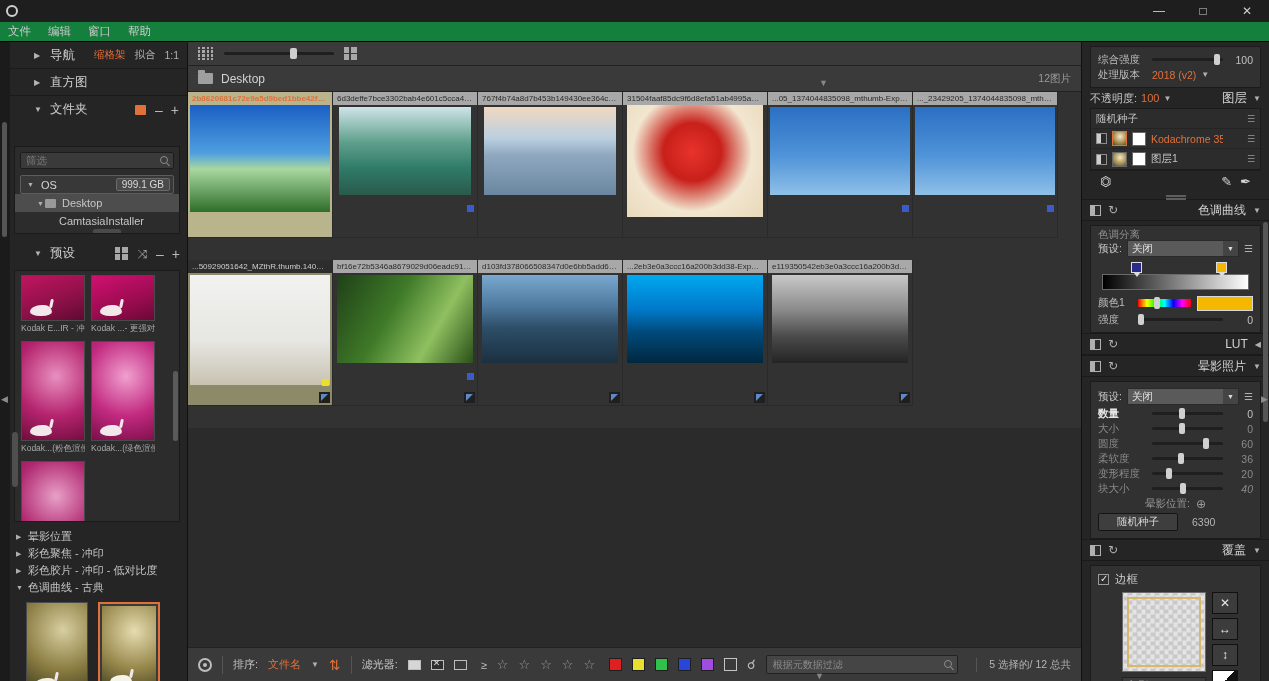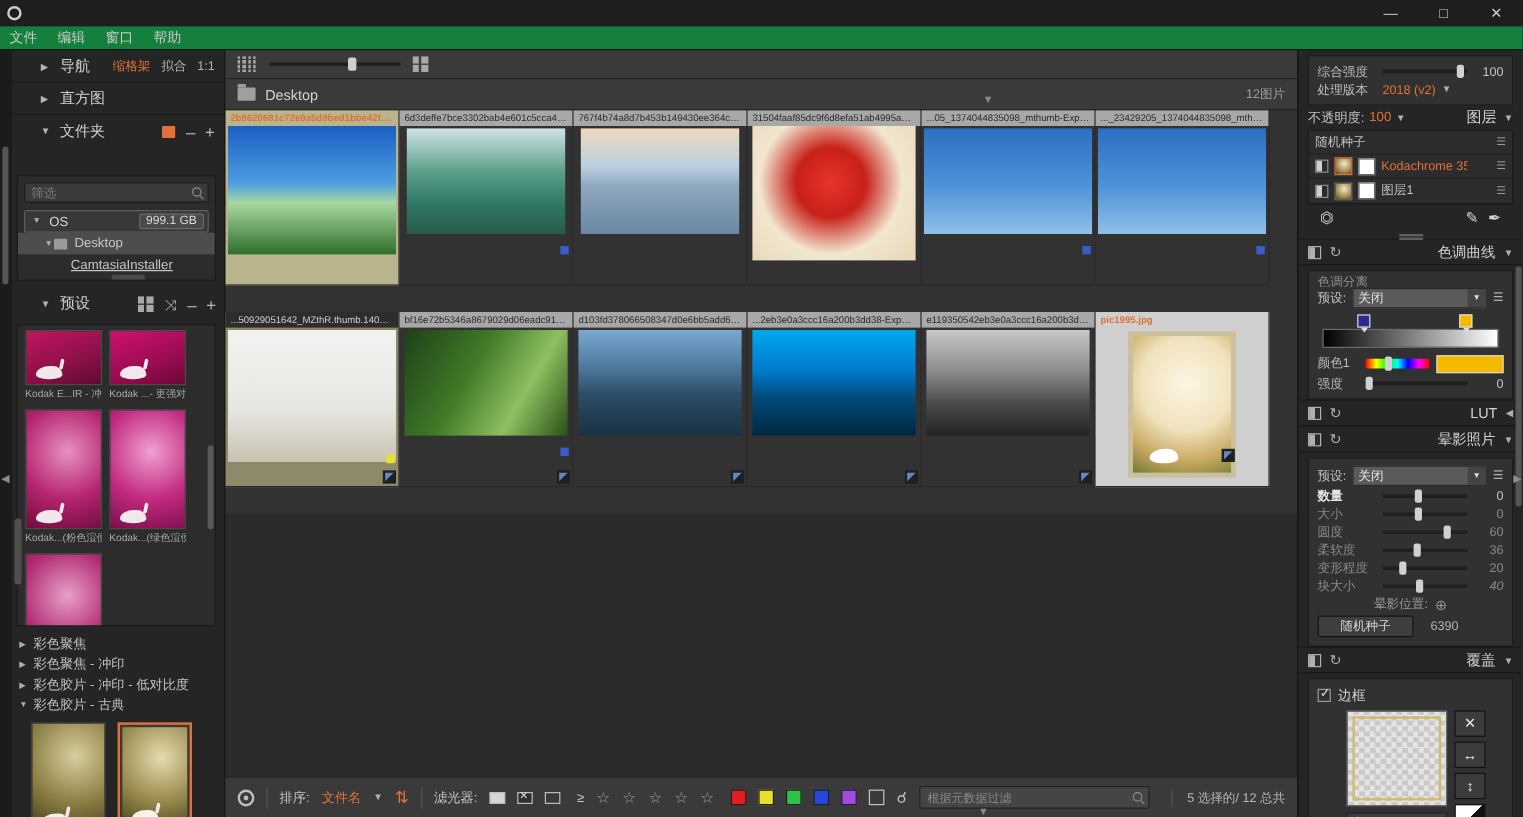--- a/index.html
+++ b/index.html
@@ -249,21 +249,21 @@
       <div class="drive-row">
         <span class="tri">▼</span>
         <span>OS</span>
         <span class="drive-size">999.1 GB</span>
       </div>
       <div class="tree-row sel">
         <span class="tri">▼</span>
         <span class="fico"></span>
         <span>Desktop</span>
       </div>
-      <div class="tree-row" style="padding-left:44px;text-decoration:underline;">
+      <div class="tree-row" style="padding-left:44px;">
         <span>CamtasiaInstaller</span>
       </div>
       <div class="tree-row">
 
         <span>Documents</span>
       </div>
       <div class="grip"></div>
     </div>
 
     <div class="sect-head" style="margin-left:10px;position:absolute;top:198px;left:0;width:178px;border-bottom:none;">
@@ -316,33 +316,33 @@
           </div>
 
         </div>
       </div>
       <div class="pscroll"></div>
     </div>
 
     <div class="cats">
       <div class="cat">
         <span class="tri">▶</span>
-        <span>彩色聚焦</span>
+        <span>晕影位置</span>
       </div>
       <div class="cat">
         <span class="tri">▶</span>
         <span>彩色聚焦 - 冲印</span>
       </div>
       <div class="cat">
         <span class="tri">▶</span>
         <span>彩色胶片 - 冲印 - 低对比度</span>
       </div>
       <div class="cat">
         <span class="tri">▼</span>
-        <span>彩色胶片 - 古典</span>
+        <span>色调曲线 - 古典</span>
       </div>
       <div class="classic">
         <div class="ccell">
           <div class="cimg" style="background:radial-gradient(circle at 60% 30%,#d8cfa0,#8a7c42 55%,#3c3a1e);">
             <div class="swan" style="background:#f3f0e4;"></div>
           </div>
 
         </div>
         <div class="ccell">
           <div class="cimg selected">
@@ -456,29 +456,20 @@
         <div class="pic" style="width:136px;height:88px;background:linear-gradient(#00a8f0 0%,#0078c8 40%,#004a7a 65%,#002840 100%);"></div>
         <span class="corner"></span>
       </div>
 
       <div class="cell">
         <div class="fname" style="background:#a8a8a8;color:#2a2a2a;">e119350542eb3e0a3ccc16a200b3dd38.jpg</div>
         <div class="pic" style="width:136px;height:88px;background:linear-gradient(#c8c8c8 0%,#8a8a8a 40%,#4a4a4a 70%,#242424 100%);"></div>
         <span class="corner"></span>
       </div>
 
-      <div class="cell sel">
-        <div class="fname">pic1995.jpg</div>
-        <div class="pic" style="width:90px;height:122px;top:16px;border:4px solid #cbbf9c;
-                    background:radial-gradient(circle at 55% 35%,#fdf6e6 0%,#f0e2bc 45%,#c8a860 75%,#6e7a34 100%);">
-          <div style="position:absolute;left:14px;bottom:8px;width:24px;height:12px;background:#fff;
-                      border-radius:60% 40% 50% 50%/70% 70% 40% 40%;"></div>
-        </div>
-        <span class="corner" style="right:28px;bottom:20px;"></span>
-      </div>
     </div>
 
     <div class="bottombar">
       <span class="gear"></span>
       <span class="vsep"></span>
       <span class="lbl">排序:</span>
       <span class="sortval">文件名</span>
       <span class="chev">▼</span>
       <span style="color:#e2703a;font-size:14px;">⇅</span>
       <span class="vsep"></span>

